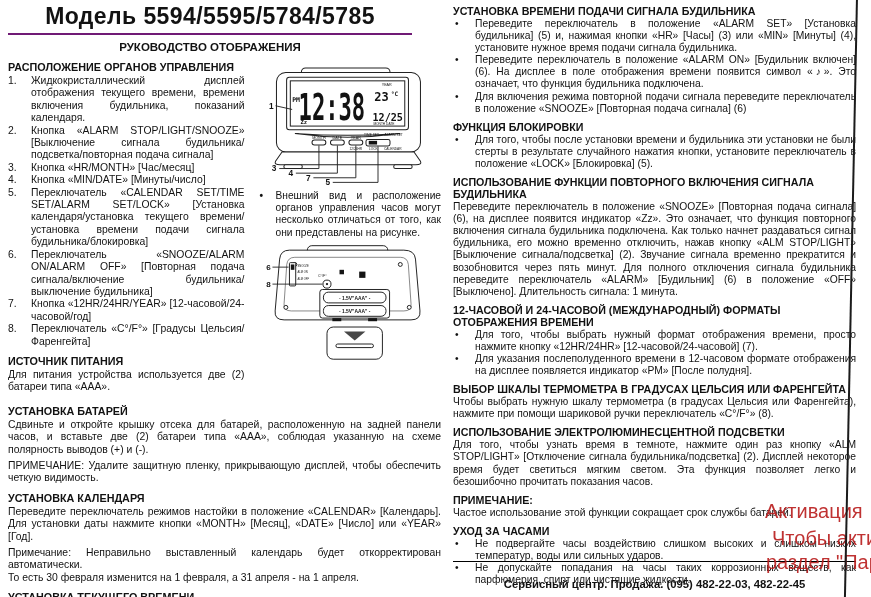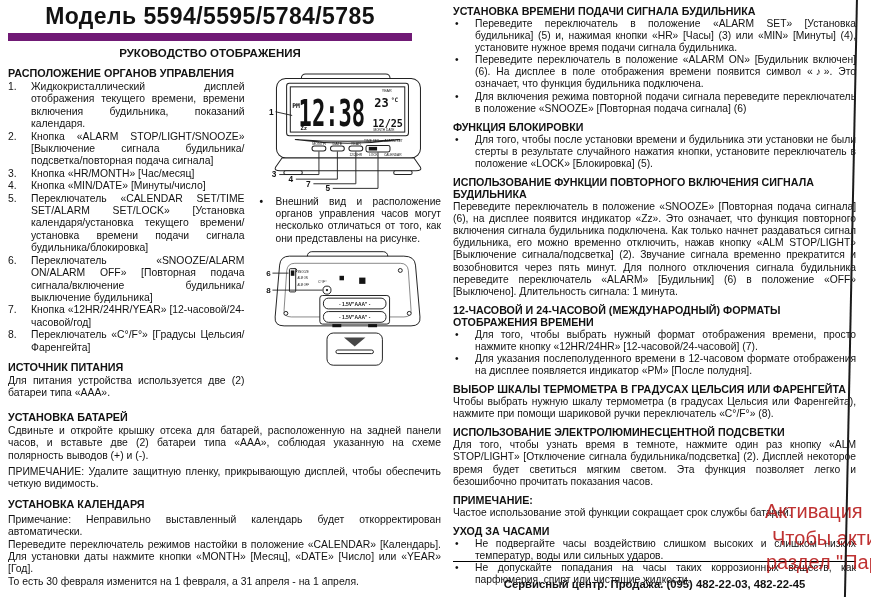--- a/index.html
+++ b/index.html
@@ -1,21 +1,21 @@
 <!DOCTYPE html>
 <html lang="ru"><head>
 <meta charset="utf-8">
 <style>
   html,body{margin:0;padding:0;background:#fff;}
   .page{position:relative;width:871px;height:597px;background:#fff;overflow:hidden;
         font-family:"Liberation Sans",sans-serif;color:#121212;}
   
   .leftcol{position:absolute;left:8px;top:3px;width:433px;}
   .title{width:404px;font-size:23px;font-weight:bold;text-align:center;letter-spacing:.4px;
-         padding-bottom:3px;border-bottom:8px solid #701a75;}
+         padding-bottom:3px;border-bottom:2px solid #701a75;}
   .subtitle{width:404px;font-size:11.5px;font-weight:bold;text-align:center;margin-top:6px;}
   h4{font-size:10.8px;font-weight:bold;margin:7px 0 2px;}
   .p{font-size:10.4px;line-height:12.4px;text-align:justify;margin:0 0 4px;}
   .p.tight{margin-bottom:0;}
   .tworow{display:flex;margin-top:1px;}
   .textcol{width:246px;box-sizing:border-box;padding-right:5px;}
   .illcol{width:187px;margin-left:8px;}
   .li{display:flex;font-size:10.4px;line-height:12.4px;}
   .num{width:23px;flex:none;}
   .litext{flex:1;text-align:justify;}
@@ -181,22 +181,22 @@
           <text class="cnum" x="2" y="49">8</text>
         </svg>
       </div>
     </div>
 
     <h4>УСТАНОВКА БАТАРЕЙ</h4>
     <p class="p">Сдвиньте и откройте крышку отсека для батарей, расположенную на задней панели часов, и вставьте две (2) батареи типа «AAA», соблюдая указанную на схеме полярность выводов (+) и (-).</p>
     <p class="p">ПРИМЕЧАНИЕ: Удалите защитную пленку, прикрывающую дисплей, чтобы обеспечить четкую видимость.</p>
 
     <h4>УСТАНОВКА КАЛЕНДАРЯ</h4>
+    <p class="p tight">Переведите переключатель режимов настойки в положение «CALENDAR» [Календарь]. Для установки даты нажмите кнопки «MONTH» [Месяц], «DATE» [Число] или «YEAR» [Год].</p>
     <p class="p tight" style="margin-top:4px">Примечание: Неправильно выставленный календарь будет откорректирован автоматически.</p>
-    <p class="p tight">Переведите переключатель режимов настойки в положение «CALENDAR» [Календарь]. Для установки даты нажмите кнопки «MONTH» [Месяц], «DATE» [Число] или «YEAR» [Год].</p>
     <p class="p">То есть 30 февраля изменится на 1 февраля, а 31 апреля - на 1 апреля.</p>
 
     <h4>УСТАНОВКА ТЕКУЩЕГО ВРЕМЕНИ</h4>
 
   </div>
 
   <div class="rightcol">
 
     <div class="sec first">
       <h4>УСТАНОВКА ВРЕМЕНИ ПОДАЧИ СИГНАЛА БУДИЛЬНИКА</h4>

